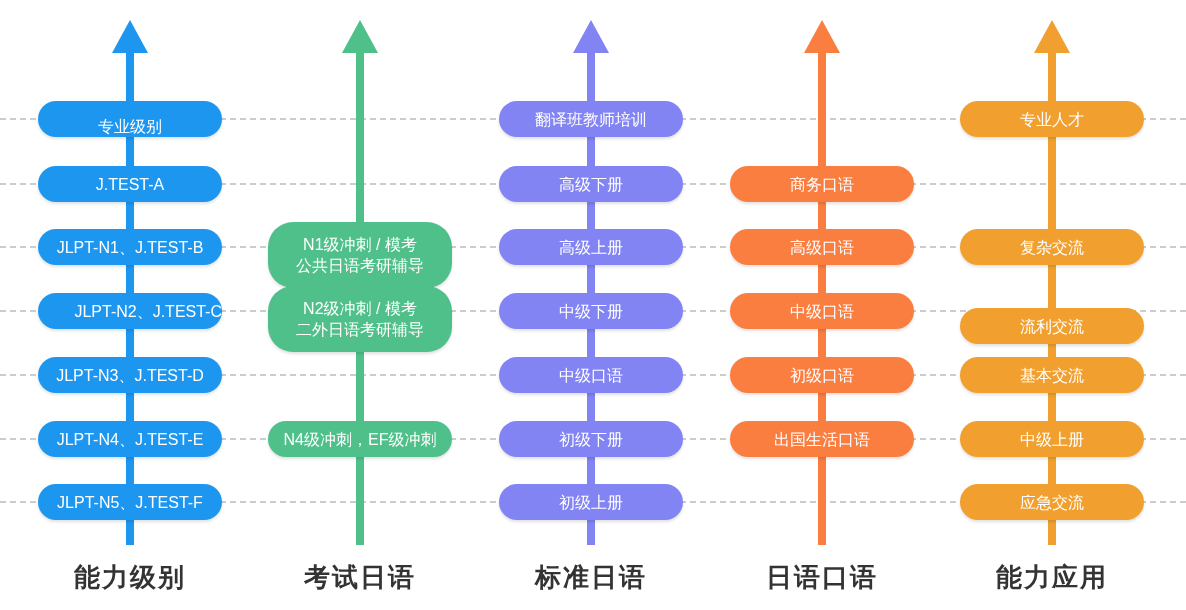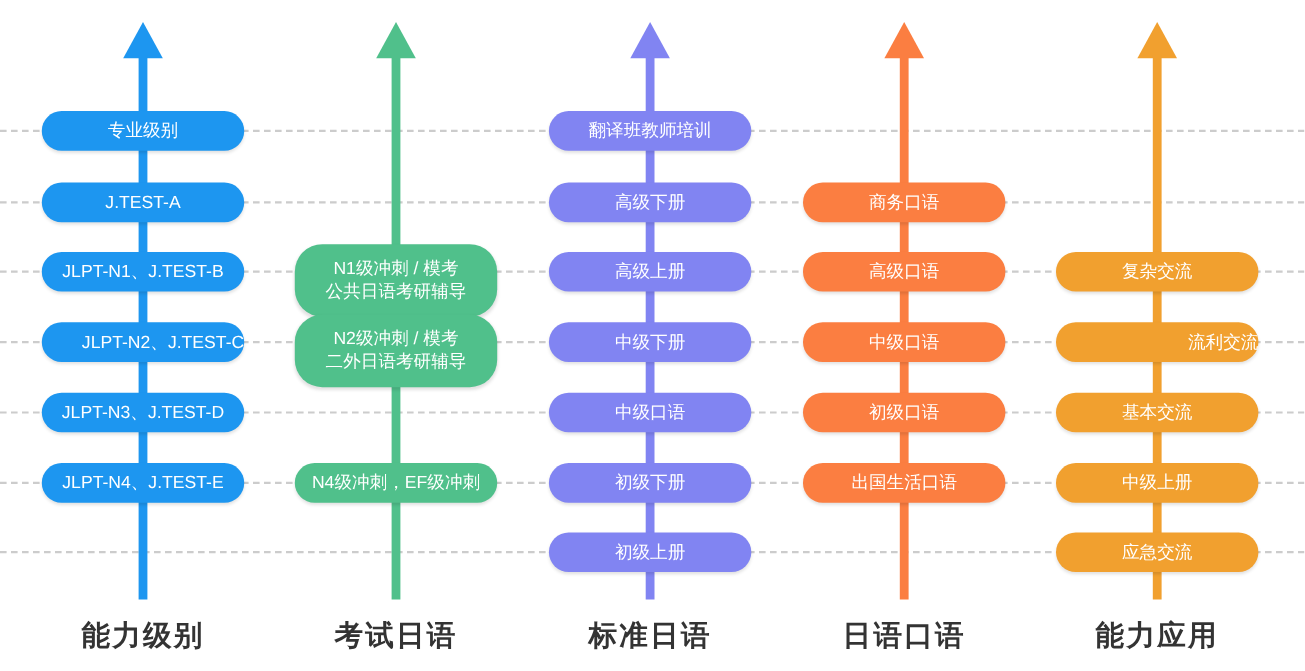--- a/index.html
+++ b/index.html
@@ -71,37 +71,40 @@
 <div class="canvas">
     <div class="guideline" style="top: 118px; border-top-color: rgb(204, 204, 204);"></div>
     <div class="guideline" style="top: 183px; border-top-color: rgb(204, 204, 204);"></div>
     <div class="guideline" style="top: 246px; border-top-color: rgb(204, 204, 204);"></div>
     <div class="guideline" style="top: 310px; border-top-color: rgb(204, 204, 204);"></div>
     <div class="guideline" style="top: 374px; border-top-color: rgb(204, 204, 204);"></div>
     <div class="guideline" style="top: 438px; border-top-color: rgb(204, 204, 204);"></div>
     <div class="guideline" style="top: 501px; border-top-color: rgb(204, 204, 204);"></div>
     <div class="arrow-head" style="left: 112px; top: 20px; border-bottom: 33px solid rgb(29, 150, 240);"></div>
     <div class="arrow-shaft" style="left: 126px; top: 50px; height: 495px; background: rgb(29, 150, 240);"></div>
-    <div class="pill single" style="left: 38px; top: 101px; background: rgb(29, 150, 240);">
+    <div class="pill single" style="left: 38px; top: 101px; background: rgb(29, 150, 240); justify-content: flex-end;">
       <span>专业级别</span>
     </div>
     <div class="pill single" style="left: 38px; top: 166px; background: rgb(29, 150, 240);">
       <span>J.TEST-A</span>
     </div>
     <div class="pill single" style="left: 38px; top: 229px; background: rgb(29, 150, 240);">
       <span>JLPT-N1、J.TEST-B</span>
     </div>
     <div class="pill single" style="left: 38px; top: 293px; background: rgb(29, 150, 240); align-items: flex-end;">
       <span>JLPT-N2、J.TEST-C</span>
     </div>
     <div class="pill single" style="left: 38px; top: 357px; background: rgb(29, 150, 240);">
       <span>JLPT-N3、J.TEST-D</span>
     </div>
     <div class="pill single" style="left: 38px; top: 421px; background: rgb(29, 150, 240);">
       <span>JLPT-N4、J.TEST-E</span>
+    </div>
+    <div class="pill single" style="left: 38px; top: 484px; background: rgb(29, 150, 240);">
+      <span>JLPT-N5、J.TEST-F</span>
     </div>
     <div class="col-label" style="left: 15px; top: 560px;">能力级别</div>
     <div class="arrow-head" style="left: 342px; top: 20px; border-bottom: 33px solid rgb(80, 192, 139);"></div>
     <div class="arrow-shaft" style="left: 356px; top: 50px; height: 495px; background: rgb(80, 192, 139);"></div>
     <div class="pill double" style="left: 268px; top: 222px; background: rgb(80, 192, 139);">
       <span>N1级冲刺 /  模考</span>
       <span>公共日语考研辅导</span>
     </div>
     <div class="pill double" style="left: 268px; top: 286px; background: rgb(80, 192, 139);">
       <span>N2级冲刺 /  模考</span>
@@ -148,24 +151,27 @@
     </div>
     <div class="pill single" style="left: 730px; top: 357px; background: rgb(251, 126, 65);">
       <span>初级口语</span>
     </div>
     <div class="pill single" style="left: 730px; top: 421px; background: rgb(251, 126, 65);">
       <span>出国生活口语</span>
     </div>
     <div class="col-label" style="left: 707px; top: 560px;">日语口语</div>
     <div class="arrow-head" style="left: 1034px; top: 20px; border-bottom: 33px solid rgb(241, 160, 47);"></div>
     <div class="arrow-shaft" style="left: 1048px; top: 50px; height: 495px; background: rgb(241, 160, 47);"></div>
+    <div class="pill single" style="left: 960px; top: 101px; background: rgb(241, 160, 47);">
+      <span>专业人才</span>
+    </div>
     <div class="pill single" style="left: 960px; top: 229px; background: rgb(241, 160, 47);">
       <span>复杂交流</span>
     </div>
-    <div class="pill single" style="left: 960px; top: 293px; background: rgb(241, 160, 47); align-items: flex-end;">
+    <div class="pill single" style="left: 960px; top: 308px; background: rgb(241, 160, 47);">
       <span>流利交流</span>
     </div>
     <div class="pill single" style="left: 960px; top: 357px; background: rgb(241, 160, 47);">
       <span>基本交流</span>
     </div>
     <div class="pill single" style="left: 960px; top: 421px; background: rgb(241, 160, 47);">
       <span>中级上册</span>
     </div>
     <div class="pill single" style="left: 960px; top: 484px; background: rgb(241, 160, 47);">
       <span>应急交流</span>

